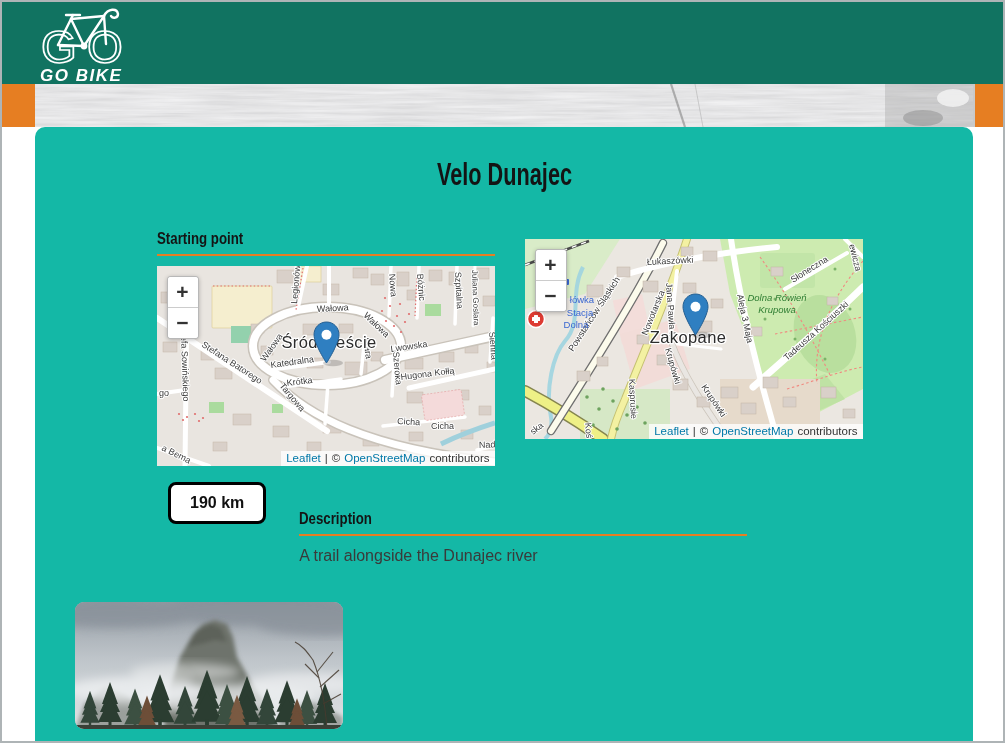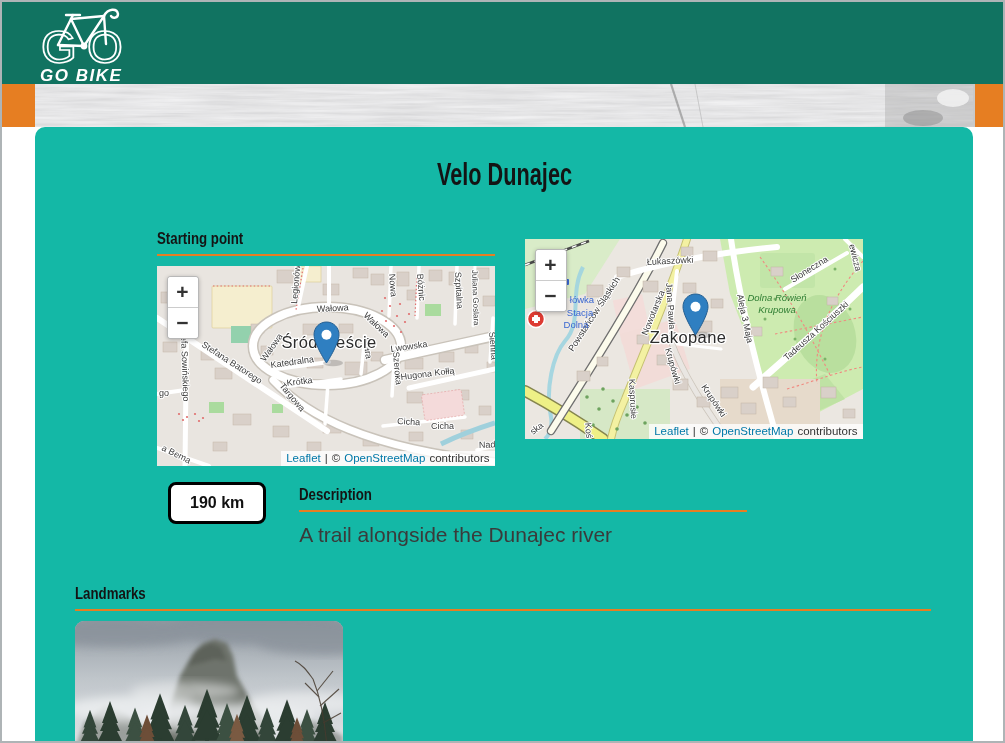--- a/index.html
+++ b/index.html
@@ -32,22 +32,22 @@
 
   .zoomctl{position:absolute;top:10px;left:10px;width:30px;background:#fff;border:1px solid rgba(0,0,0,.28);border-radius:4px;overflow:hidden;z-index:6;box-shadow:0 1px 4px rgba(0,0,0,.25);}
   .zbtn{display:block;width:30px;height:30px;line-height:29px;text-align:center;font-size:21px;font-weight:bold;color:#333;text-decoration:none;cursor:pointer;background:#fff;}
   .zbtn+.zbtn{border-top:1px solid #ccc;}
 
   .attrib{position:absolute;right:0;bottom:0;z-index:6;background:rgba(255,255,255,.78);font-size:11.5px;color:#333;padding:1px 5px 2px;display:flex;gap:4px;align-items:baseline;white-space:nowrap;}
   .attrib a{color:#0078a8;text-decoration:none;cursor:pointer;}
 
   .info-row{margin:16px 0 0 133px;display:flex;align-items:flex-start;gap:33px;}
   .badge{background:#fff;border:3px solid #000000;border-radius:8px;padding:9px 19px;font-size:16px;font-weight:bold;color:#111;}
-  .desc-col{width:448px;padding-top:3px;}
-  .desc-text{margin-top:11px;font-size:21px;color:#3a3a3a;}
+  .desc-col{width:448px;padding-top:3px;margin-top:24px;}
+  .desc-text{margin-top:11px;font-size:16px;color:#3a3a3a;}
 
   .landmarks{margin:37px 0 0 40px;width:856px;}
   .photo{margin-top:10px;width:268px;height:127px;border-radius:9px;overflow:hidden;position:relative;background:#b6bcc1;}
 
   
   .lbl{font-size:9px;fill:#3b3b3b;paint-order:stroke;stroke:#fff;stroke-width:2px;stroke-linejoin:round;font-family:"Liberation Sans",sans-serif;}
   .lbl8{font-size:8px;}
   .town{font-size:16.5px;fill:#2c2c2c;letter-spacing:.4px;text-anchor:middle;paint-order:stroke;stroke:#fff;stroke-width:2.5px;}
   .lblgreen{fill:#2e7d32;font-style:italic;text-anchor:middle;font-size:9.5px;}
   .lblblue{fill:#3a67d1;text-anchor:middle;font-size:9.5px;}
@@ -399,21 +399,20 @@
 
     <div class="info-row">
       <div class="badge">190 km</div>
       <div class="desc-col">
         <div class="sechead"><span class="cond">Description</span></div>
         <div class="desc-text">A trail alongside the Dunajec river</div>
       </div>
     </div>
 
     <div class="landmarks">
-      <div class="sechead"><span class="cond">Landmarks</span></div>
       <div class="photo">
         <svg width="268" height="127" viewBox="0 0 268 127">
           <defs>
             <linearGradient id="sky" x1="0" y1="0" x2="0" y2="1">
               <stop offset="0" stop-color="#959da5"></stop>
               <stop offset=".45" stop-color="#bfc5ca"></stop>
               <stop offset="1" stop-color="#e2e5e7"></stop>
             </linearGradient>
             <filter id="soft1">
                 <feGaussianBlur stdDeviation="2"></feGaussianBlur>

